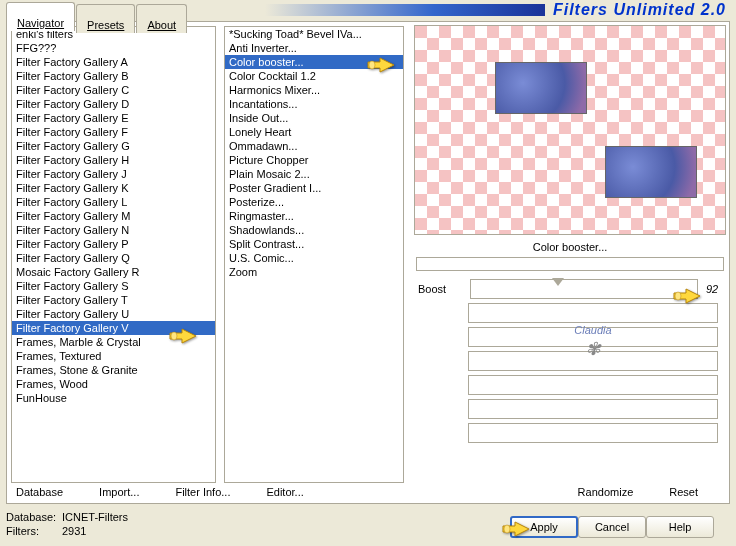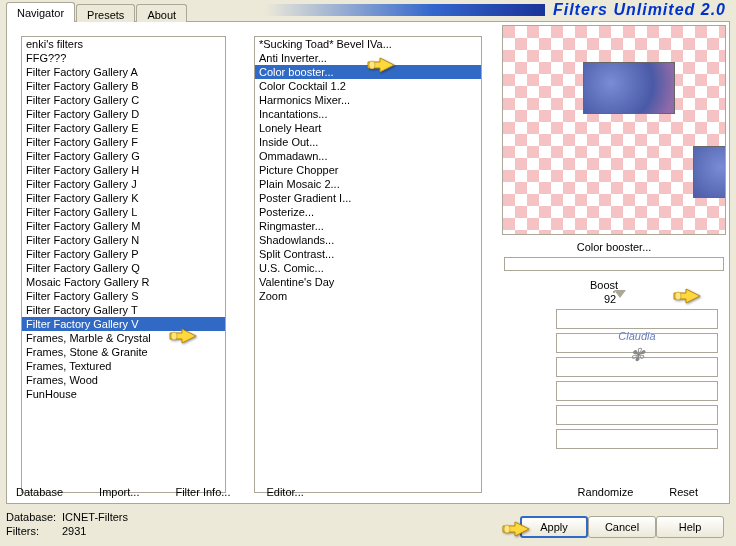--- a/index.html
+++ b/index.html
@@ -1,48 +1,48 @@
 <!DOCTYPE html>
 <html><head>
 <meta charset="utf-8">
 <style>
 * { box-sizing: border-box; margin: 0; padding: 0; font-family: Tahoma, Arial, sans-serif; font-size: 11px; }
 body { background: #ece9d8; width: 736px; height: 546px; overflow: hidden; position: relative; }
 .title-bar { position: absolute; top: 0; right: 0; height: 20px; display: flex; align-items: center; padding-right: 10px; color: #0033cc; font-style: italic; font-weight: bold; font-size: 16px; letter-spacing: 1px; z-index: 10; }
 .title-bar::before { content: ""; display: inline-block; width: 280px; height: 12px; background: linear-gradient(90deg, #ece9d8 0%, #3366cc 60%, #1a3399 100%); margin-right: 8px; }
 .tabs-row { position: absolute; top: 2px; left: 6px; display: flex; height: 20px; z-index: 5; }
-.tab { border: 1px solid #aca899; border-bottom: none; background: #ece9d8; padding: 4px 10px; border-radius: 3px 3px 0 0; margin-right: 1px; cursor: default; color: #000; }
+.tab { border: 1px solid #aca899; border-bottom: none; background: #ece9d8; padding: 14px 10px; border-radius: 3px 3px 0 0; margin-right: 1px; cursor: default; color: #000; text-decoration: underline; }
 .tab.active { background: #fff; z-index: 6; }
 .tab:not(.active) { margin-top: 2px; height: 18px; }
 .main-panel { position: absolute; top: 21px; left: 6px; right: 6px; bottom: 42px; background: #fff; border: 1px solid #aca899; }
 .columns { position: absolute; top: 0; left: 0; right: 0; bottom: 24px; display: flex; }
-.col-list { height: 100%; border: 1px solid #aca899; margin: 14px; overflow-y: scroll; overflow-x: hidden; background: #fff; position: relative; }
+.col-list { height: 100%; border: 1px solid #aca899; margin: 4px; overflow-y: scroll; overflow-x: hidden; background: #fff; position: relative; }
 .col1 { width: 205px; }
-.col2 { width: 228px; }
+.col2 { width: 180px; }
 .col3 { flex: 1; margin: 3px 3px 3px 6px; display: flex; flex-direction: column; }
 .list-item { padding: 1px 4px; white-space: nowrap; cursor: default; color: #000; }
 .list-item.selected { background: #316ac5; color: #fff; }
 .preview-box { height: 210px; border: 1px solid #aca899; background: repeating-conic-gradient(#fff 0deg 90deg, #f5c3c3 90deg 180deg) 0 0/24px 24px; background-position: 0 0; position: relative; overflow: hidden; }
 .prev-shape { position: absolute; width: 92px; height: 52px; background: radial-gradient(circle at 30% 40%, #7a8cd6, #4a5aa6 60%, #8e6aa8 90%); border: 1px solid #666; }
 .prev1 { top: 36px; left: 80px; }
 .prev2 { top: 120px; left: 190px; }
 .filter-name-row { text-align: center; padding: 6px 0 2px; }
 .progress { height: 14px; border: 1px solid #aca899; margin: 2px 2px 6px 2px; background: #fff; }
-.slider-row { display: flex; align-items: center; padding: 2px 4px; flex-direction: column; }
+.slider-row { display: flex; align-items: center; padding: 2px 4px; }
 .slider-label-col { width: 48px; }
 .slider-track { flex: 1; height: 20px; position: relative; border: 1px solid #aca899; margin: 0 4px; background: #fff; }
 .slider-thumb { position: absolute; top: -2px; width: 0; height: 0; border-left: 6px solid transparent; border-right: 6px solid transparent; border-top: 8px solid #aca899; }
-.slider-val { width: 20px; text-align: left; }
+.slider-val { width: 20px; text-align: center; font-style: italic; }
 .empty-slider { height: 20px; border: 1px solid #aca899; margin: 2px 8px 2px 54px; background: #fff; }
 .logo-claudia { position: absolute; top: 328px; left: 120px; width: 90px; text-align: center; font-family: Georgia, serif; font-style: italic; color: #6a7db8; font-size: 14px; z-index: 20; }
 .logo-claudia .char { font-size: 18px; color: #888; }
 .bottom-toolbar { position: absolute; bottom: 0; left: 0; right: 0; height: 22px; display: flex; align-items: center; padding: 0 9px; }
 .tool-link { margin-right: 36px; color: #000; cursor: default; }
 .spacer { flex: 1; }
-.footer { position: absolute; bottom: 0; left: 6px; right: 6px; height: 40px; display: flex; align-items: flex-start; padding-top: 4px; }
+.footer { position: absolute; bottom: 0; left: 6px; right: 16px; height: 40px; display: flex; align-items: flex-start; padding-top: 4px; }
 .footer-info { font-size: 11px; line-height: 14px; }
 .footer-info span.lbl { display: inline-block; width: 56px; }
 .footer-buttons { position: absolute; right: 6px; bottom: 8px; display: flex; gap: 0; }
 .btn { min-width: 68px; height: 22px; border: 1px solid #aca899; background: linear-gradient(#fff, #ece9d8); border-radius: 3px; padding: 0 10px; cursor: default; }
 .btn.default { border: 2px solid #3169c6; }
 .pointer-hand { position: absolute; width: 32px; height: 24px; z-index: 50; pointer-events: none; }
 .pointer-hand svg { filter: drop-shadow(1px 1px 1px rgba(0,0,0,.4)); }
 .p-selected-cat { top: 323px; left: 168px; }
 .p-selected-filter { top: 52px; left: 366px; }
 .p-slider-val { top: 283px; left: 672px; }
@@ -87,46 +87,46 @@
         <div class="list-item">Filter Factory Gallery J</div>
         <div class="list-item">Filter Factory Gallery K</div>
         <div class="list-item">Filter Factory Gallery L</div>
         <div class="list-item">Filter Factory Gallery M</div>
         <div class="list-item">Filter Factory Gallery N</div>
         <div class="list-item">Filter Factory Gallery P</div>
         <div class="list-item">Filter Factory Gallery Q</div>
         <div class="list-item">Mosaic Factory Gallery R</div>
         <div class="list-item">Filter Factory Gallery S</div>
         <div class="list-item">Filter Factory Gallery T</div>
+        <div class="list-item">Filter Factory Gallery U</div>
         <div class="list-item selected">Filter Factory Gallery V</div>
         <div class="list-item">Frames, Marble &amp; Crystal</div>
+        <div class="list-item">Frames, Textured</div>
         <div class="list-item">Frames, Stone &amp; Granite</div>
-        <div class="list-item">Frames, Textured</div>
         <div class="list-item">Frames, Wood</div>
         <div class="list-item">FunHouse</div>
       </div>
     <div class="col-list col2" id="filter-list">
         <div class="list-item">*Sucking Toad*  Bevel IVa...</div>
         <div class="list-item">Anti Inverter...</div>
         <div class="list-item selected">Color booster...</div>
         <div class="list-item">Color Cocktail 1.2</div>
         <div class="list-item">Harmonics Mixer...</div>
         <div class="list-item">Incantations...</div>
+        <div class="list-item">Inside Out...</div>
         <div class="list-item">Lonely Heart</div>
-        <div class="list-item">Inside Out...</div>
         <div class="list-item">Ommadawn...</div>
         <div class="list-item">Picture Chopper</div>
         <div class="list-item">Plain Mosaic 2...</div>
         <div class="list-item">Poster Gradient I...</div>
         <div class="list-item">Posterize...</div>
         <div class="list-item">Ringmaster...</div>
         <div class="list-item">Shadowlands...</div>
         <div class="list-item">Split Contrast...</div>
         <div class="list-item">U.S. Comic...</div>
-        <div class="list-item">Valentine's Day</div>
         <div class="list-item">Zoom</div>
       </div>
     <div class="col3">
       <div class="preview-box">
         <div class="prev-shape prev1"></div>
         <div class="prev-shape prev2"></div>
       </div>
       <div class="filter-name-row">Color booster...</div>
       <div class="progress"></div>
       <div class="slider-row">

